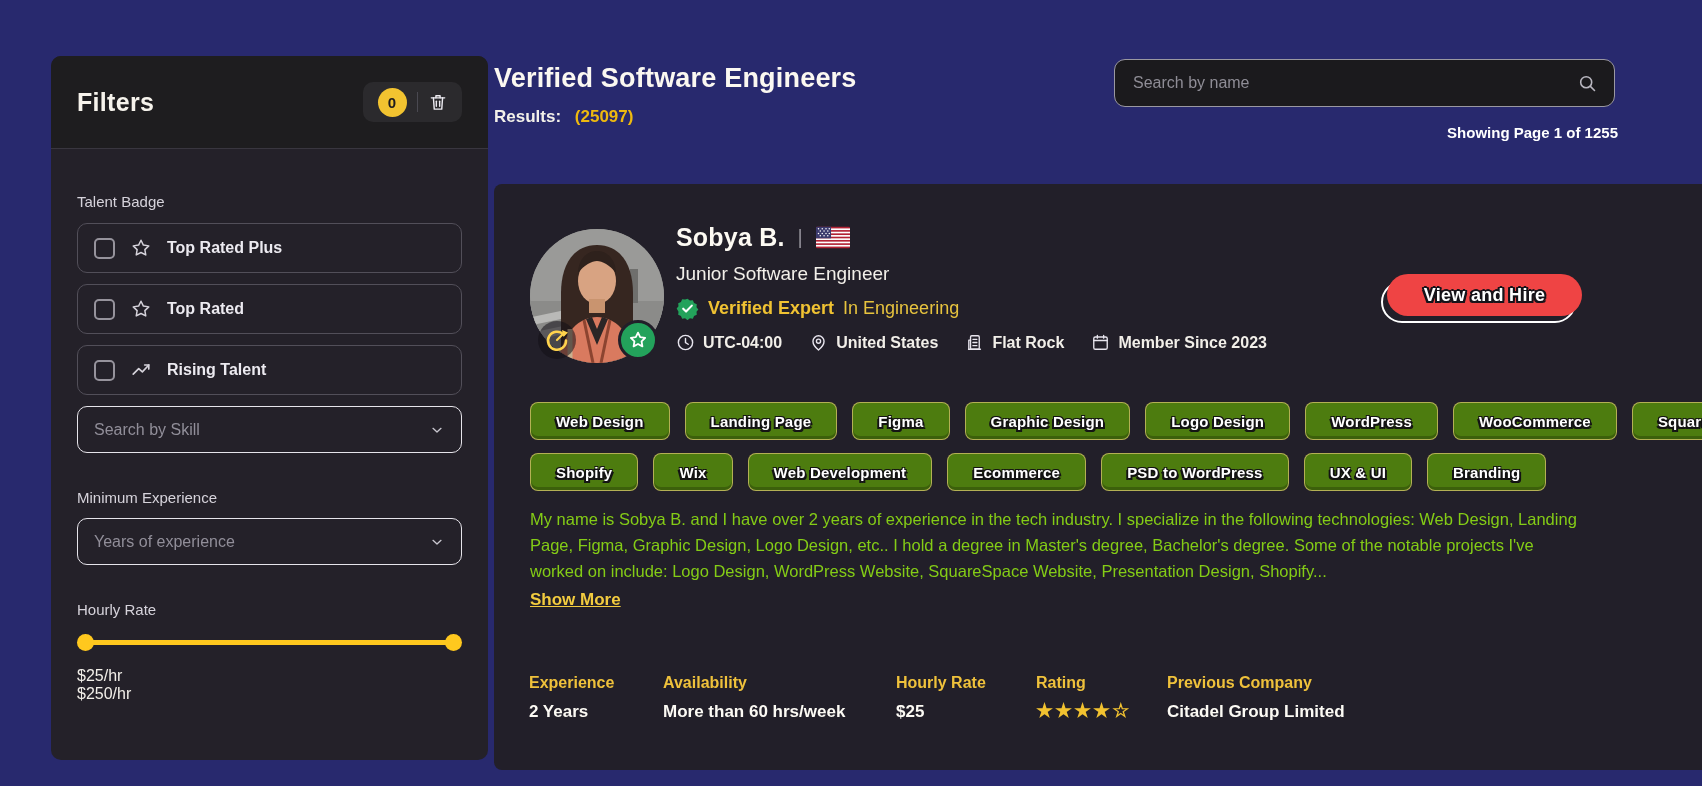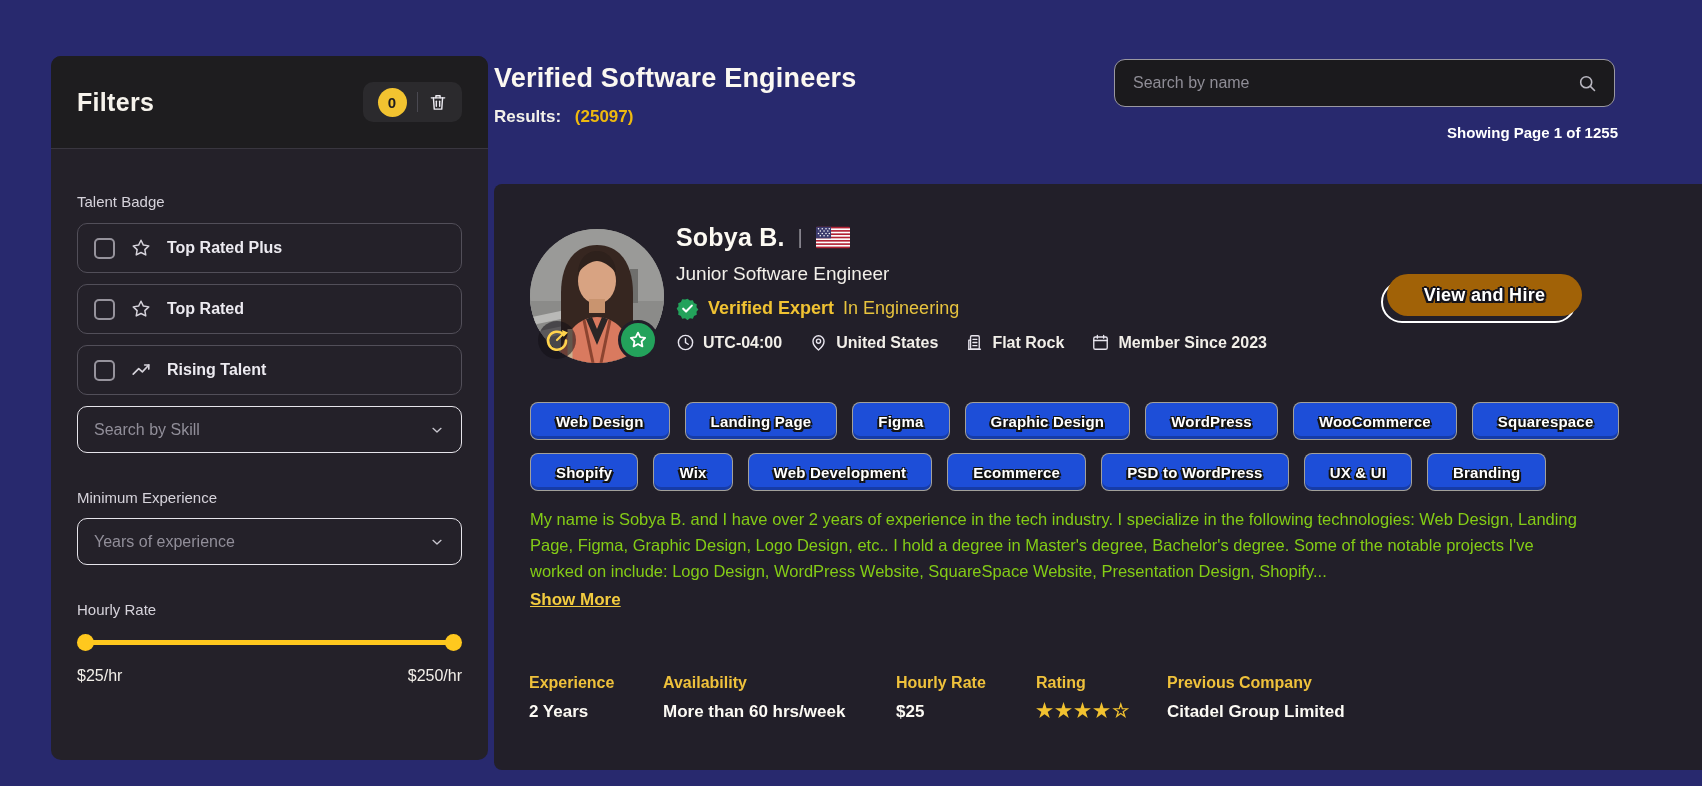--- a/index.html
+++ b/index.html
@@ -47,21 +47,21 @@
     display:flex; align-items:center; justify-content:space-between;
     padding:0 16px; cursor:pointer;
   }
   .dd-text { font-size:16px; color:#918e99; }
   .flabel.minexp { margin-top:36px; margin-bottom:12px; }
   .flabel.rate { margin-top:36px; margin-bottom:15px; }
   .slider { position:relative; height:18px; }
   .slider-track { position:absolute; left:2px; right:2px; top:7px; height:5px; background:#ffc81e; border-radius:3px; }
   .knob { position:absolute; top:1px; width:17px; height:17px; border-radius:50%; background:#ffc81e; }
   .knob.min { left:0; } .knob.max { right:0; }
-  .slider-labels { display:flex; justify-content:space-between; margin-top:16px; font-size:16px; font-weight:500; color:#f2efe9; }
+  .slider-labels { display:flex; justify-content:space-between; margin-top:16px; font-size:16px; font-weight:500; color:#f2efe9;flex-direction:column; }
 
   
   .page-title { position:absolute; left:494px; top:63px; font-size:27px; font-weight:800; color:#fbf8f1; letter-spacing:.2px; }
   .results-line { position:absolute; left:494px; top:107px; font-size:17px; font-weight:700; }
   .results-line .lbl { color:#f3f0e9; }
   .results-line .cnt { color:#eeb90f; margin-left:9px; }
   .search-box {
     position:absolute; left:1114px; top:59px; width:501px; height:48px;
     background:#1b1a1d; border:1px solid #9a98a1; border-radius:11px;
     display:flex; align-items:center; padding:0 16px 0 18px;
@@ -102,32 +102,32 @@
   .meta-row { margin-top:13px; display:flex; align-items:center; gap:27px; }
   .meta-item { display:flex; align-items:center; gap:8px; font-size:16px; font-weight:600; color:#f2efe9;text-align:center; }
 
   .hire-wrap { position:absolute; left:893px; top:90px; width:195px; height:42px; }
   .hire-ring {
     position:absolute; left:-6px; top:7px; width:195px; height:42px;
     border:2px solid #ffffff; border-radius:24px;
   }
   .hire-btn {
     position:absolute; left:0; top:0; width:195px; height:42px;
-    background:#a16207; border:none; border-radius:24px; cursor:pointer;
+    background:#ef4444; border:none; border-radius:24px; cursor:pointer;
     font-family:"Liberation Sans", sans-serif; font-size:18px; font-weight:800; color:#ffffff;
     letter-spacing:.3px;
     text-shadow:-2px -1px 0 #16141a, 2px -1px 0 #16141a, -2px 2px 0 #16141a, 2px 2px 0 #16141a,
                  0 -2px 0 #16141a, 0 2px 0 #16141a, -2px 0 0 #16141a, 2px 0 0 #16141a;
   }
   .tags-row { position:absolute; left:36px; display:flex; gap:15px; }
   .tags-row.r1 { top:218px; }
   .tags-row.r2 { top:269px; }
   .tag {
     height:38px; padding:0 25px; border-radius:8px;
-    background:#1d4ed8; border:1px solid rgba(233,205,122,.65);
+    background:#4d7c0f; border:1px solid rgba(233,205,122,.65);
     display:flex; align-items:center; justify-content:center;
     font-size:15px; font-weight:800; color:#ffffff; letter-spacing:.2px; white-space:nowrap;
     text-shadow:-1px -1px 0 #141414, 1px -1px 0 #141414, -1px 1px 0 #141414,
                  1px 1px 0 #141414, 0 2px 0 #141414, 2px 2px 0 #141414, -2px 2px 0 #141414;
     box-shadow: inset 0 -3px 0 rgba(0,0,0,.22);
     cursor:pointer;
   }
   .desc-wrap { position:absolute; left:36px; top:322px; width:1058px; }
   .desc { font-size:16.5px; line-height:26px; font-weight:500; color:#84cc16; }
   .show-more {
@@ -371,20 +371,21 @@
   <div class="hire-wrap">
     <div class="hire-ring"></div>
     <button class="hire-btn">View and Hire</button>
   </div>
 
   <div class="tags-row r1">
       <span class="tag">Web Design</span>
       <span class="tag">Landing Page</span>
       <span class="tag">Figma</span>
       <span class="tag">Graphic Design</span>
+      <span class="tag">Logo Design</span>
       <span class="tag">WordPress</span>
       <span class="tag">WooCommerce</span>
       <span class="tag">Squarespace</span>
     </div>
   <div class="tags-row r2">
       <span class="tag">Shopify</span>
       <span class="tag">Wix</span>
       <span class="tag">Web Development</span>
       <span class="tag">Ecommerce</span>
       <span class="tag">PSD to WordPress</span>

